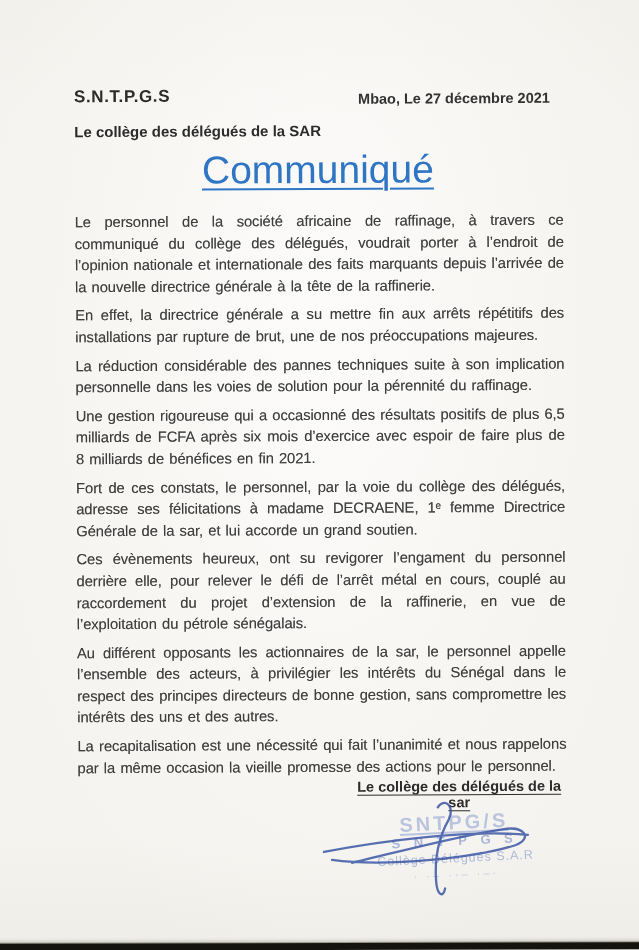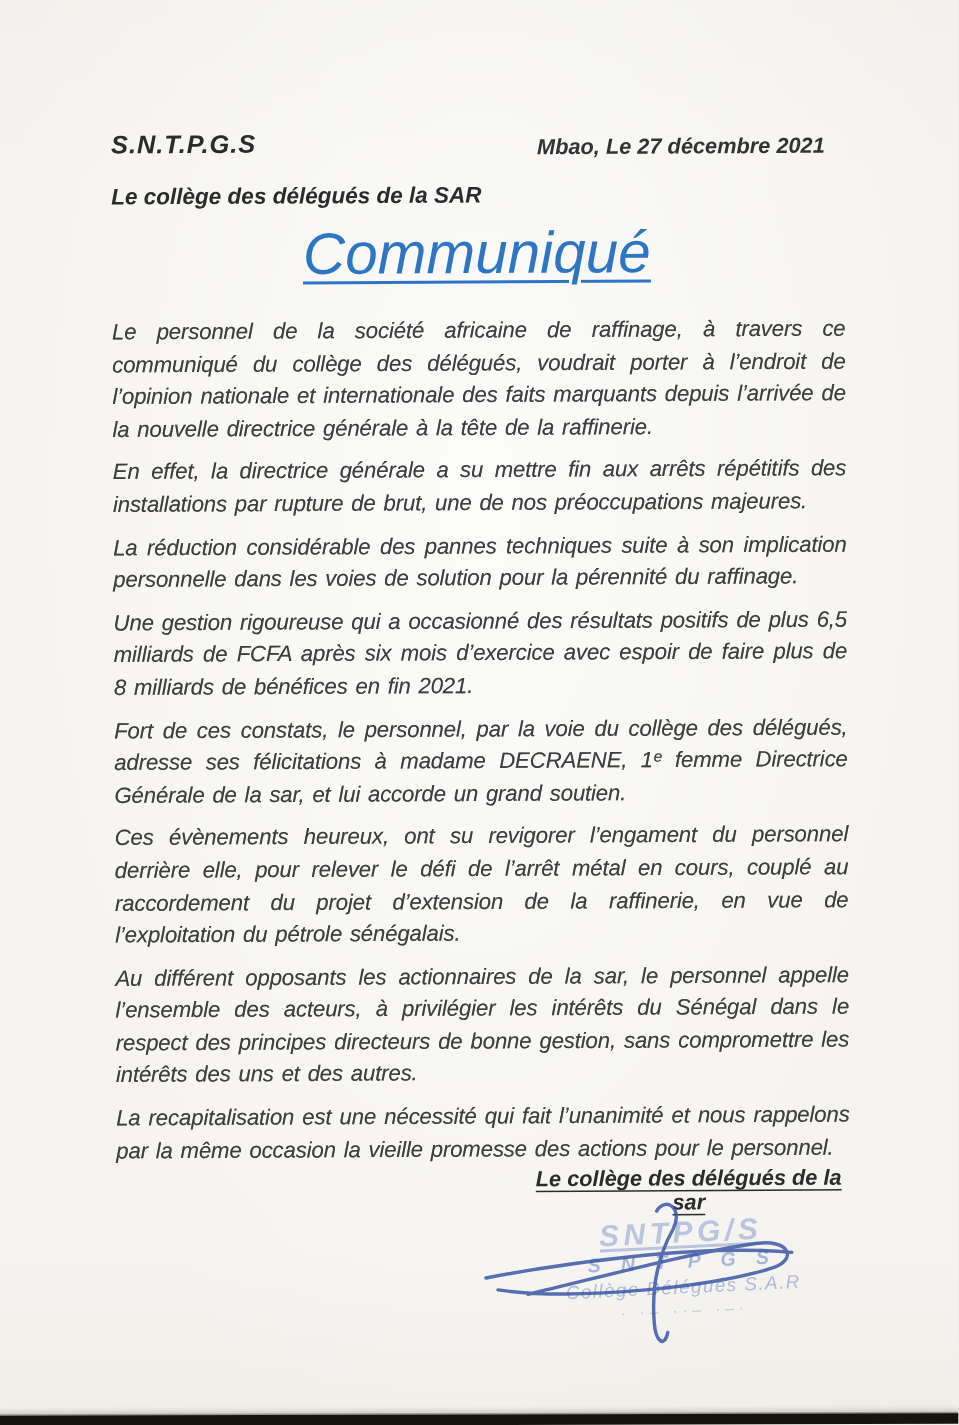--- a/index.html
+++ b/index.html
@@ -3,21 +3,20 @@
 <meta charset="utf-8">
 <style>
   html,body{margin:0;padding:0;background:#e9e8e4;}
   .scan{
     position:relative;
     width:639px;height:950px;
     margin:0 auto;
     background:#f8f7f4;
     overflow:hidden;
     font-family:"Liberation Sans","DejaVu Sans",sans-serif;
-    font-style:italic;
   }
   
   .scan::before{
     content:"";position:absolute;inset:0;pointer-events:none;
     background:
       radial-gradient(ellipse at 50% 35%, rgba(255,255,255,.55), rgba(226,224,216,.18) 75%),
       linear-gradient(180deg, rgba(240,239,234,.35), rgba(246,245,241,0) 12%, rgba(246,245,241,0) 88%, rgba(232,230,222,.4));
   }
   .sheet{position:absolute;inset:0;transform:rotate(-0.3deg);}
 

